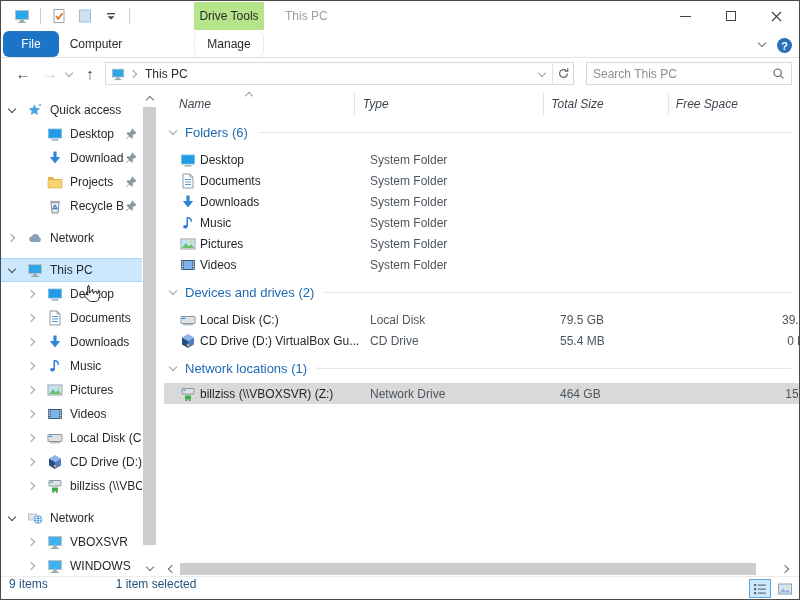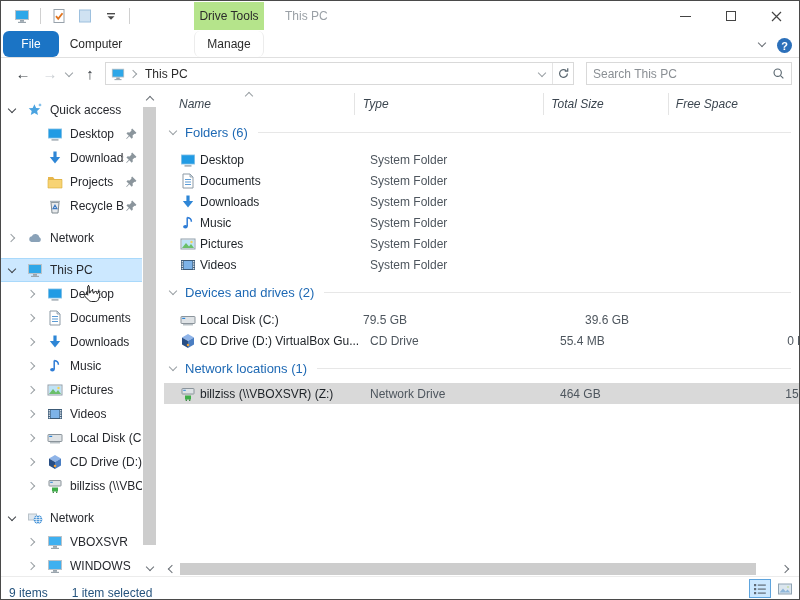--- a/index.html
+++ b/index.html
@@ -87,21 +87,21 @@
   .c-size { width:124px; flex:0 0 124px; text-align:left; color:#4e565e; }
   .c-free { width:142px; flex:0 0 142px; text-align:right; color:#4e565e; }
 
   
   #hscroll { position:absolute; left:163px; top:562px; width:637px; height:12px; }
   #hscroll .sb-left { position:absolute; left:2px; top:1px; }
   #hscroll .sb-right { position:absolute; right:10px; top:1px; }
   #hthumb { position:absolute; left:16px; top:0; width:576px; height:12px; background:#cdcdcd; }
 
   
-  #statusbar { position:absolute; left:0; top:575px; width:100%; height:24px; border-top:1px solid #ececec; background:#fff; display:flex; align-items:flex-end; }
+  #statusbar { position:absolute; left:0; top:575px; width:100%; height:24px; border-top:1px solid #ececec; background:#fff; display:flex; align-items:flex-start;gap:44px; }
   #item-count { margin-left:8px; color:#25537d; }
   #selection-count { margin-left:24px; color:#25537d; }
   .view-toggles { position:absolute; right:3px; top:2px; display:flex; gap:3px; }
   .vt-btn { width:22px; height:19px; display:flex; align-items:center; justify-content:center; }
   .vt-btn.active { border:1px solid #5ea4dd; background:#cbe8ff; }
 
   
   .ic16 { width:16px; height:16px; flex:0 0 16px; display:inline-flex; }
   .ic16 svg, .pin svg, .qat-btn svg, .ab-ic svg, .vt-btn svg { width:100%; height:100%; }
   .ic14 { width:14px; height:14px; flex:0 0 14px; display:inline-flex; }
@@ -630,20 +630,21 @@
         <span class="c-ic">
             <span class="ic16">
               <svg viewBox="0 0 16 16">
                 <rect x="1" y="4.5" width="14" height="7" rx=".5" fill="#dfe3e6" stroke="#8b949b" stroke-width="1"></rect>
                 <rect x="2.2" y="5.8" width="3" height="1.2" fill="#2e86d6"></rect>
                 <rect x="3" y="12.2" width="10" height="1.2" fill="#aab3ba"></rect>
               </svg>
             </span>
           </span>
         <span class="c-name">Local Disk (C:)</span>
+        <span class="c-type">Local Disk</span>
         <span class="c-size">79.5 GB</span>
         <span class="c-free">39.6 GB</span>
       </div>
       <div class="frow">
         <span class="c-ic">
             <span class="ic16">
               <svg viewBox="0 0 16 16">
                 <path d="M8 1l6 3.5L8 8 2 4.5z" fill="#8fb4e8"></path>
                 <path d="M8 8l6-3.5v7L8 15z" fill="#4a7ec2"></path>
                 <path d="M8 8L2 4.5v7L8 15z" fill="#274e84"></path>

